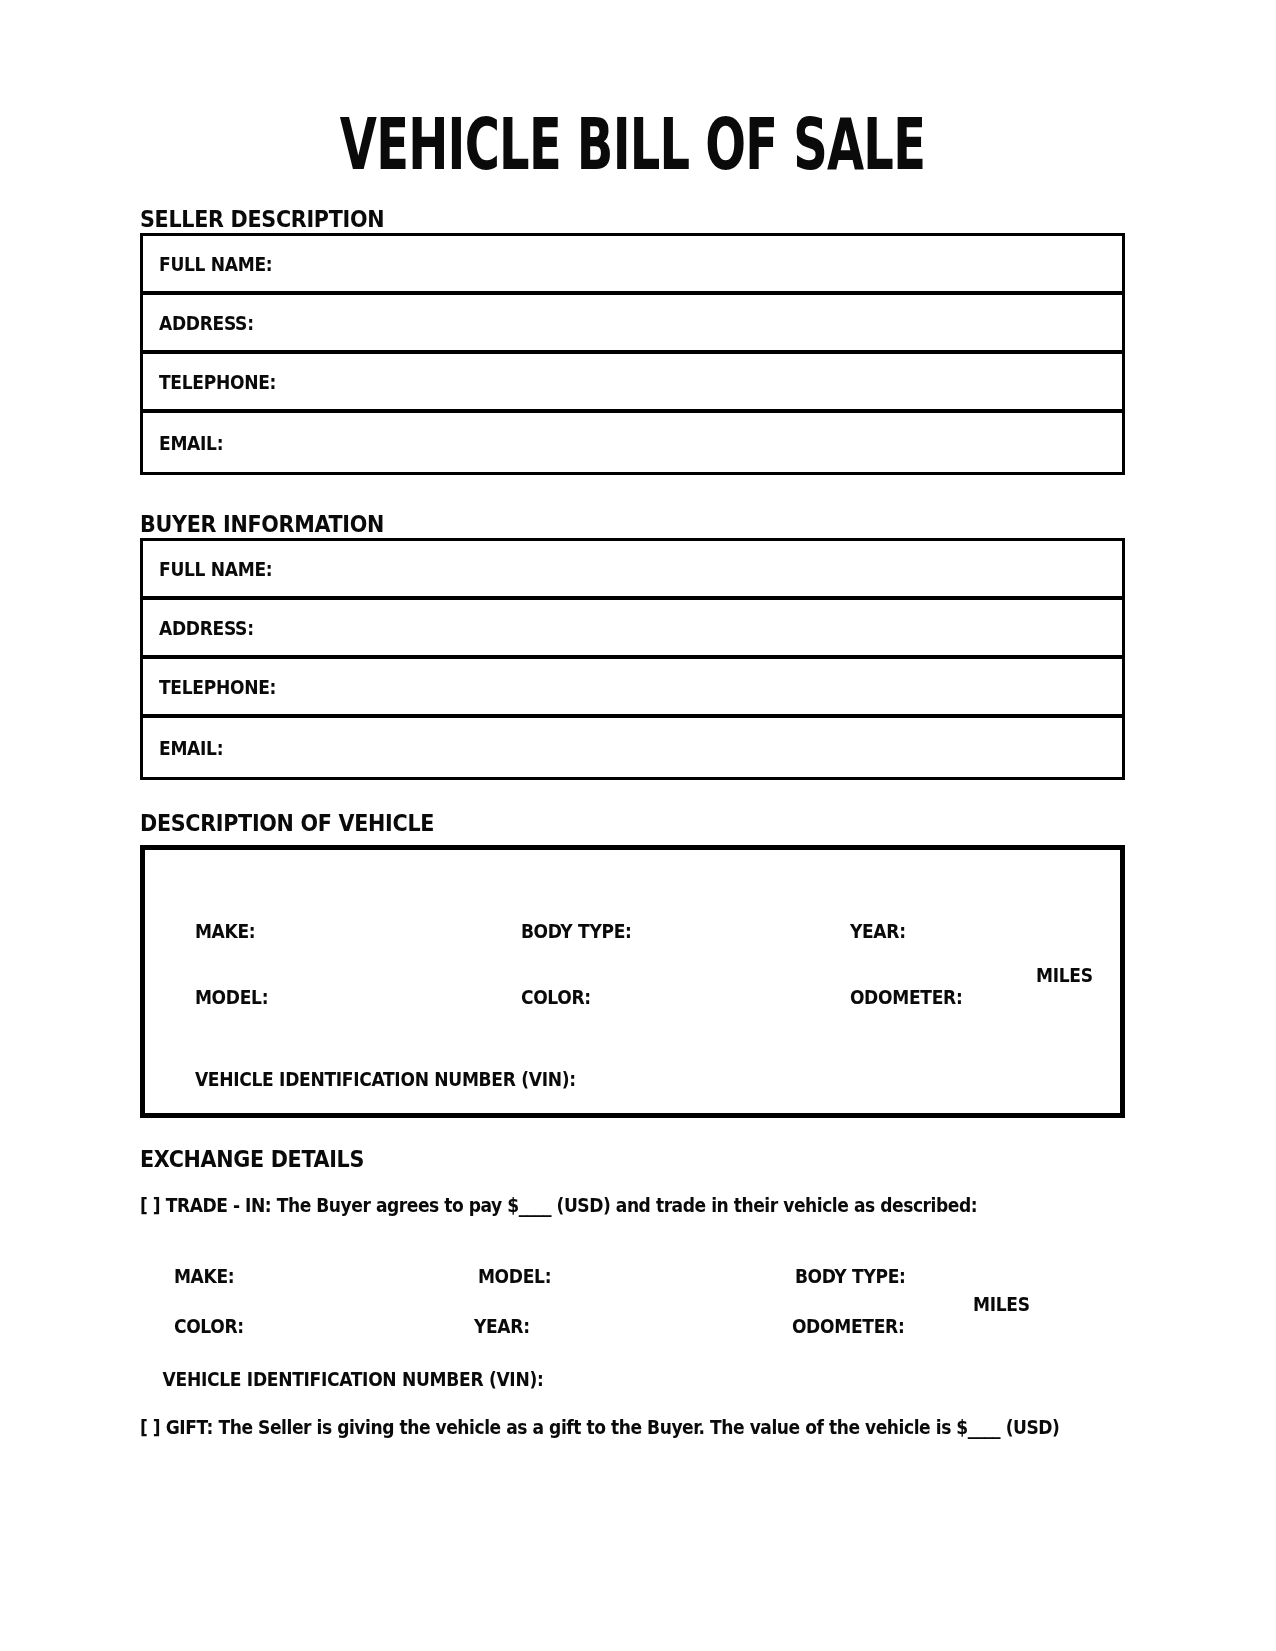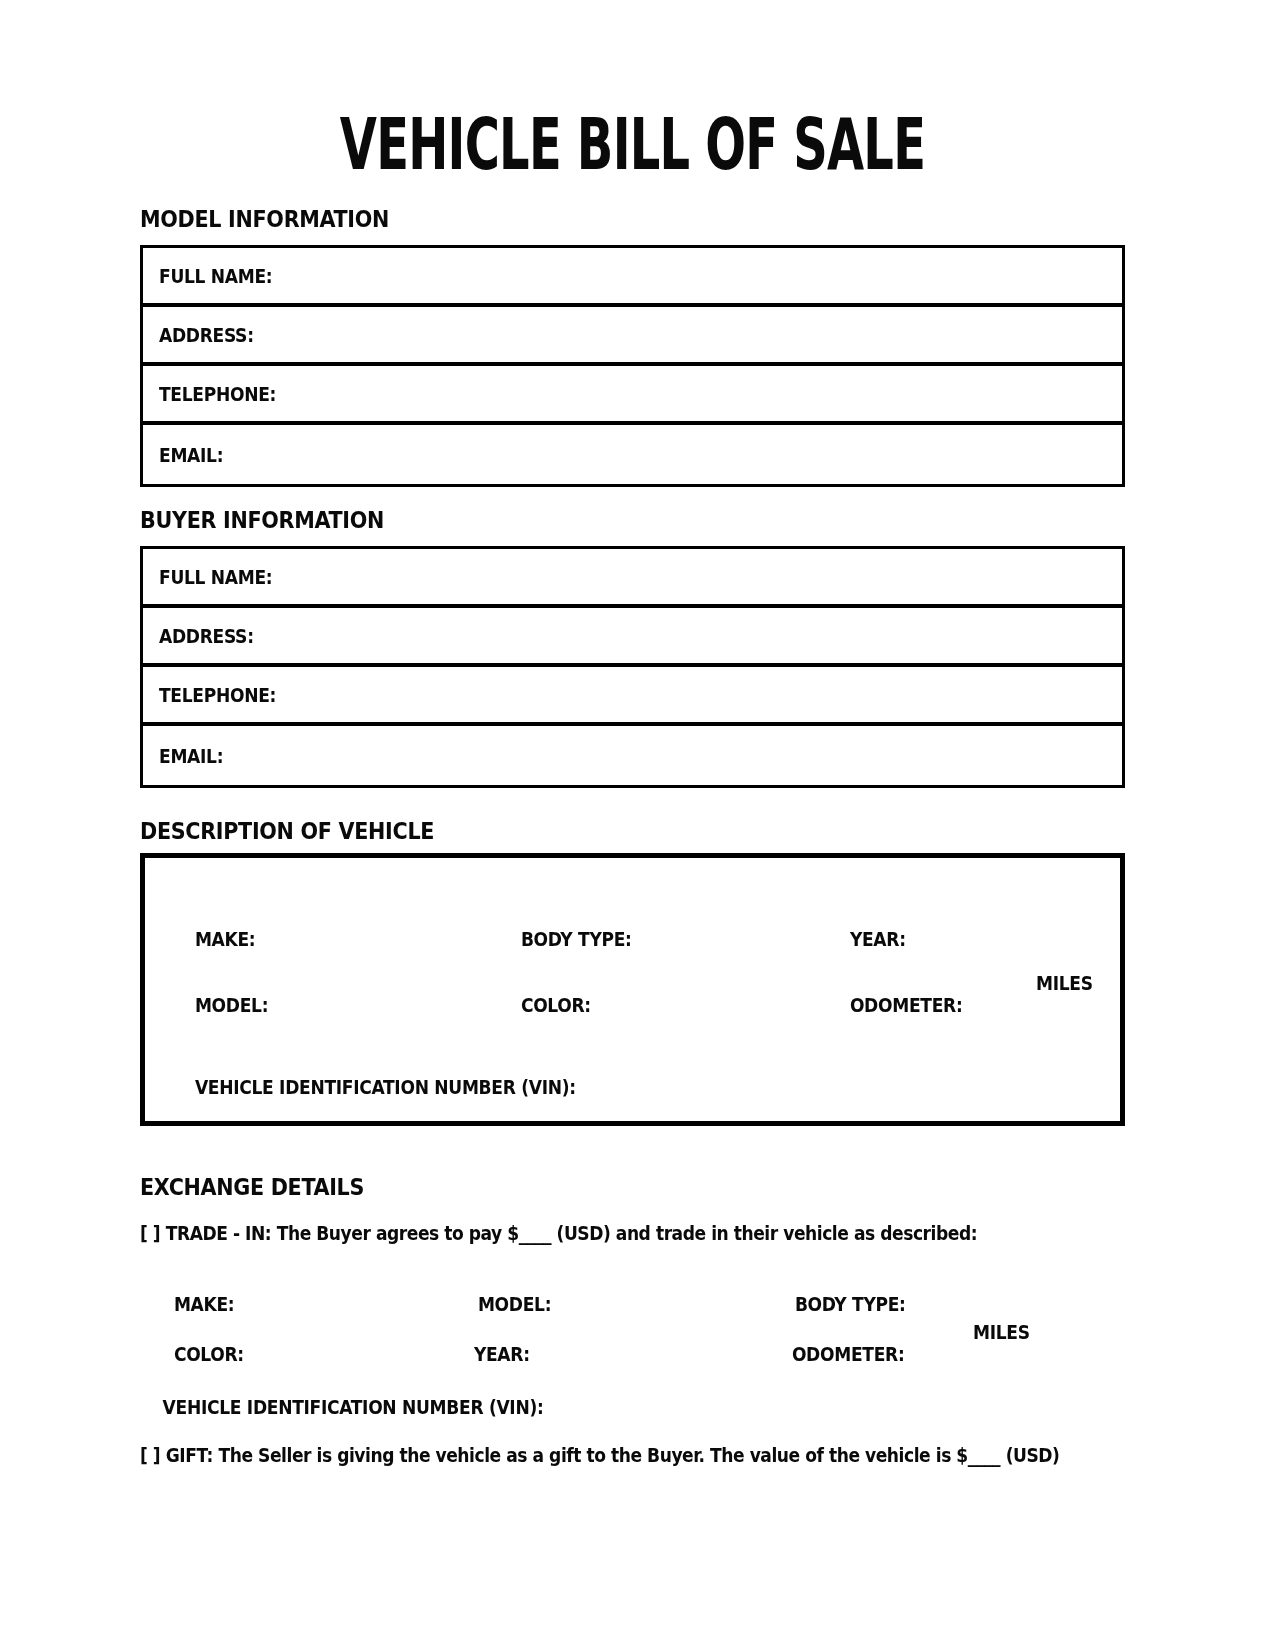--- a/index.html
+++ b/index.html
@@ -13,25 +13,25 @@
     font-weight: bold;
     overflow: hidden;
   }
   .page { padding: 108px 151px 0 140px; }
 
   .doc-title { text-align: center; font-size: 72px; line-height: 1; white-space: nowrap; }
   .doc-title .t { display: inline-block; transform: scaleX(0.74); transform-origin: center; letter-spacing: -1px; }
 
   .section-heading { font-size: 23px; line-height: 27px; letter-spacing: -0.3px; }
   #seller-heading  { margin-top: 26px; }
-  #buyer-heading   { margin-top: 20px; }
+  #buyer-heading   { margin-top: 36px; }
   #vehicle-heading { margin-top: 30px; }
-  #exchange-heading{ margin-top: 48px; }
+  #exchange-heading{ margin-top: 28px; }
 
-  .info-box { border: 3px solid #000; margin-top: 12px; background: #fff; }
+  .info-box { border: 3px solid #000; margin-top: 0; background: #fff; }
   .info-row { height: 59px; border-bottom: 4px solid #000; display: flex; align-items: center; padding-left: 16px; font-size: 19px; letter-spacing: -0.3px; }
   .info-row:last-child { border-bottom: none; }
 
   .vehicle-box { position: relative; border: 5px solid #000; margin-top: 8px; height: 273px; font-size: 19px; letter-spacing: -0.3px; background: #fff; }
   .v-field { position: absolute; white-space: pre; min-width: 120px; }
   .vf-r1 { top: 48px; }
   .vf-r2 { top: 114px; }
   .vf-r3 { top: 196px; }
   .vc-1 { left: 16px; }
   .vc-2 { left: 342px; }
@@ -53,21 +53,21 @@
   .sc-4b { left: 833px; }
   .vin-line { margin-top: 26px; font-size: 19px; line-height: 24px; letter-spacing: -0.3px; white-space: pre; }
 </style>
 </head>
 <body>
 
 <div class="page">
 
   <h1 class="doc-title"><span class="t">VEHICLE BILL OF SALE</span></h1>
 
-  <h2 class="section-heading" id="seller-heading">MODEL INFORMATION</h2>
+  <h2 class="section-heading" id="seller-heading">SELLER DESCRIPTION</h2>
   <div class="info-box">
     <div class="info-row">
       <span>FULL NAME:</span>
     </div>
     <div class="info-row">
       <span>ADDRESS:</span>
     </div>
     <div class="info-row">
       <span>TELEPHONE:</span>
     </div>

